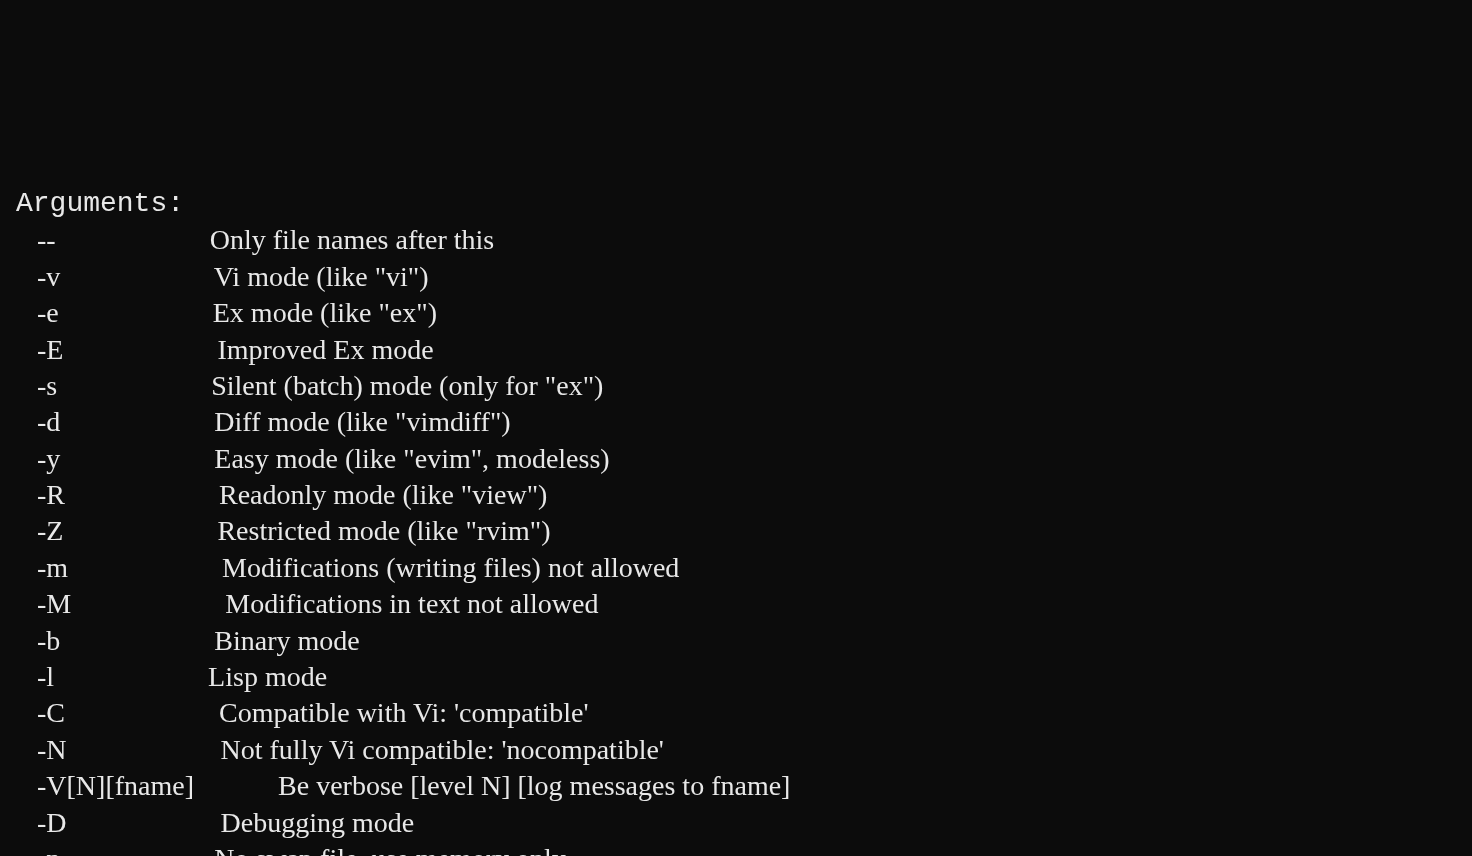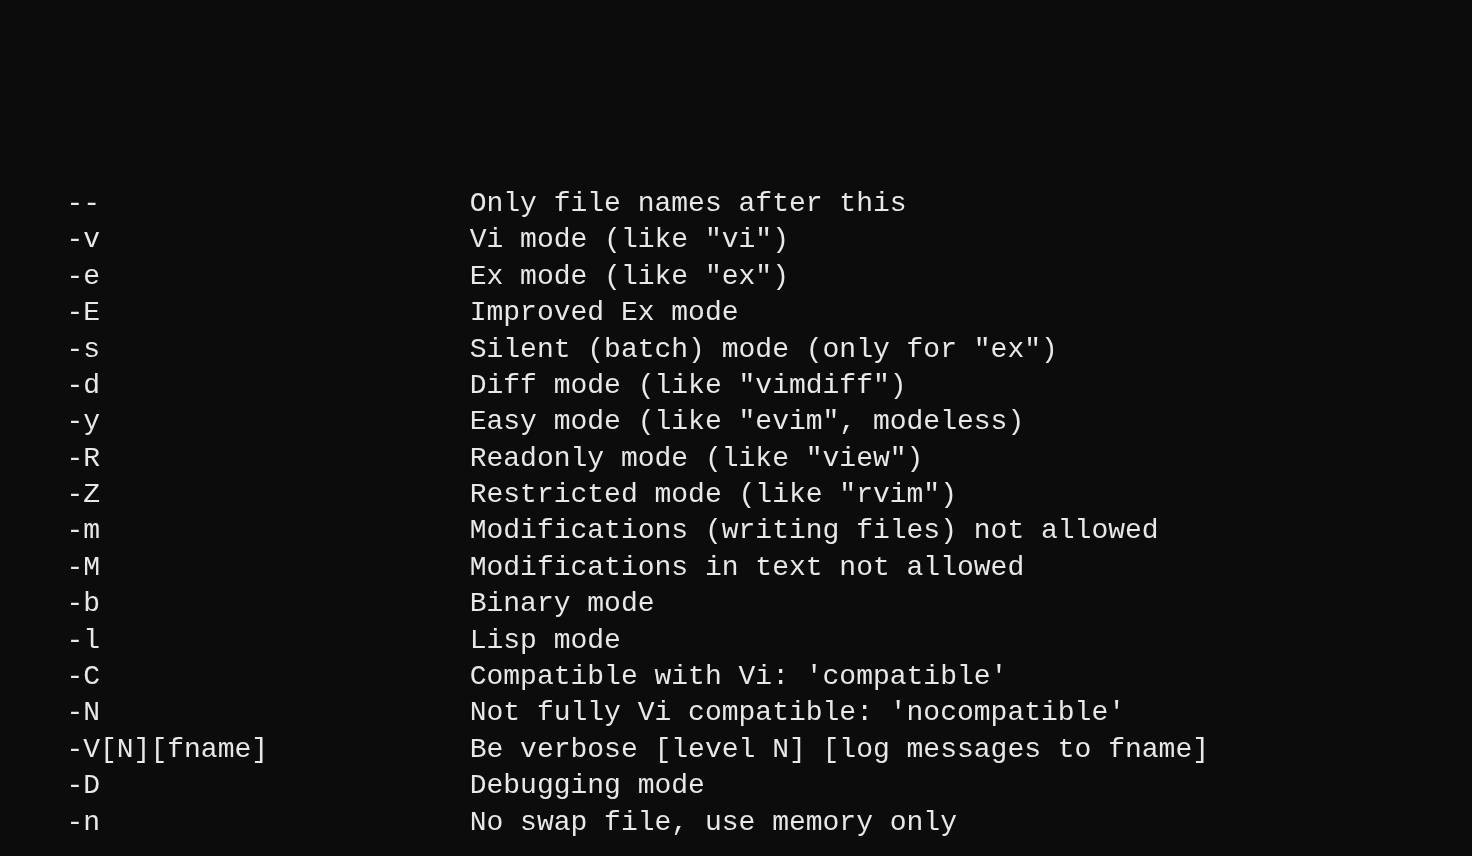--- a/index.html
+++ b/index.html
@@ -17,25 +17,27 @@
       width: 1472px;
       height: 856px;
       overflow: hidden;
       white-space: pre;
     }
     .header {
       margin-bottom: 0;
     }
     .arg-line {
       display: block;
+      font-family: Liberation Serif, serif;
     }
   </style>
 </head>
 <body>
 
 
 
 <div>
+<span class="header">Arguments:</span>
 <div id="args-container"><span class="arg-line"><span>   --</span><span>                      </span><span>Only file names after this</span></span><span class="arg-line"><span>   -v</span><span>                      </span><span>Vi mode (like "vi")</span></span><span class="arg-line"><span>   -e</span><span>                      </span><span>Ex mode (like "ex")</span></span><span class="arg-line"><span>   -E</span><span>                      </span><span>Improved Ex mode</span></span><span class="arg-line"><span>   -s</span><span>                      </span><span>Silent (batch) mode (only for "ex")</span></span><span class="arg-line"><span>   -d</span><span>                      </span><span>Diff mode (like "vimdiff")</span></span><span class="arg-line"><span>   -y</span><span>                      </span><span>Easy mode (like "evim", modeless)</span></span><span class="arg-line"><span>   -R</span><span>                      </span><span>Readonly mode (like "view")</span></span><span class="arg-line"><span>   -Z</span><span>                      </span><span>Restricted mode (like "rvim")</span></span><span class="arg-line"><span>   -m</span><span>                      </span><span>Modifications (writing files) not allowed</span></span><span class="arg-line"><span>   -M</span><span>                      </span><span>Modifications in text not allowed</span></span><span class="arg-line"><span>   -b</span><span>                      </span><span>Binary mode</span></span><span class="arg-line"><span>   -l</span><span>                      </span><span>Lisp mode</span></span><span class="arg-line"><span>   -C</span><span>                      </span><span>Compatible with Vi: 'compatible'</span></span><span class="arg-line"><span>   -N</span><span>                      </span><span>Not fully Vi compatible: 'nocompatible'</span></span><span class="arg-line"><span>   -V[N][fname]</span><span>            </span><span>Be verbose [level N] [log messages to fname]</span></span><span class="arg-line"><span>   -D</span><span>                      </span><span>Debugging mode</span></span><span class="arg-line"><span>   -n</span><span>                      </span><span>No swap file, use memory only</span></span></div>
 </div>
 
 
 
 
 </body></html>

